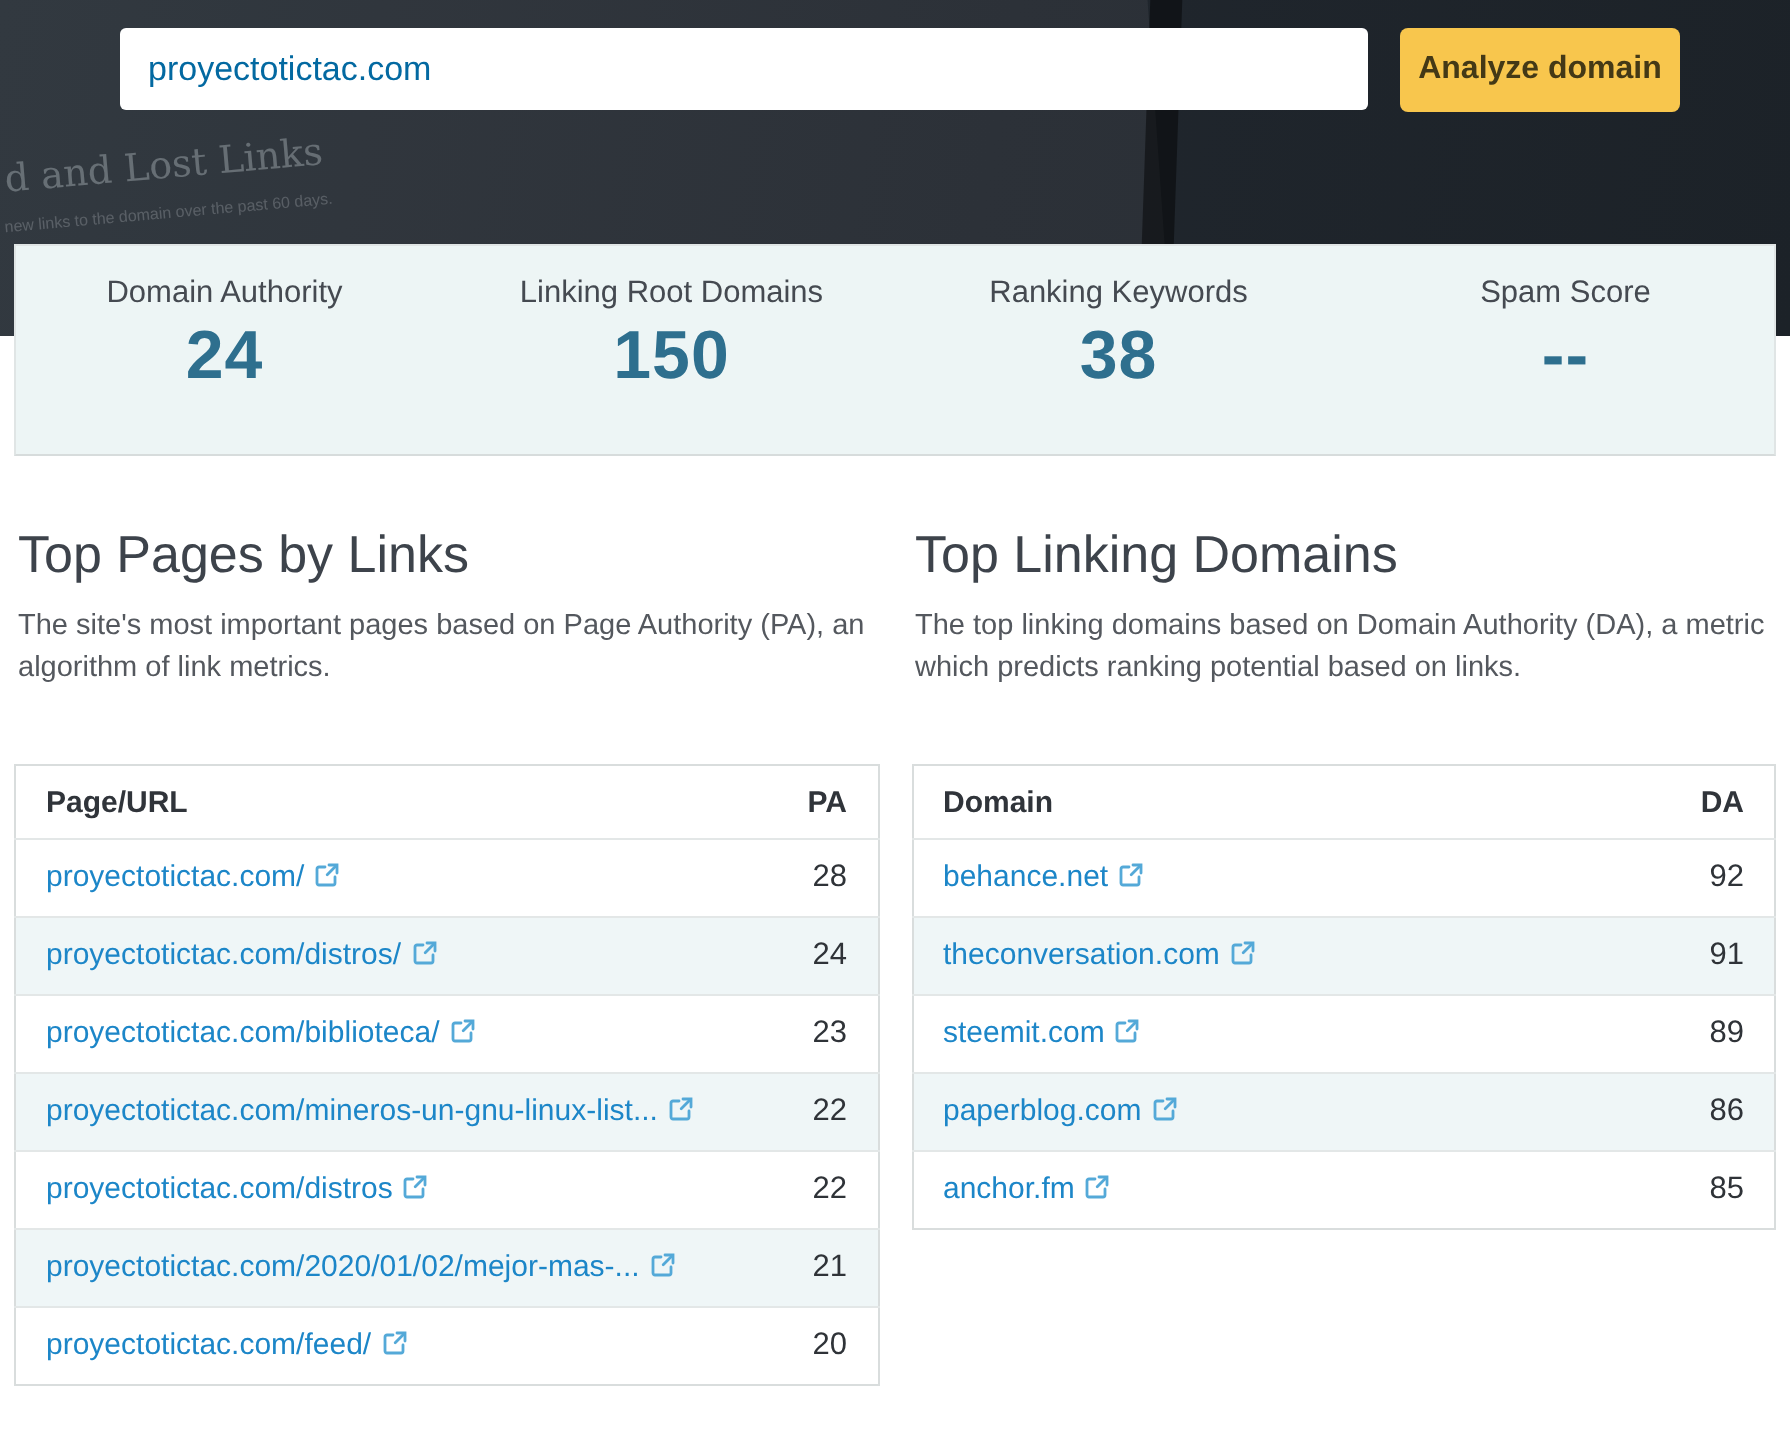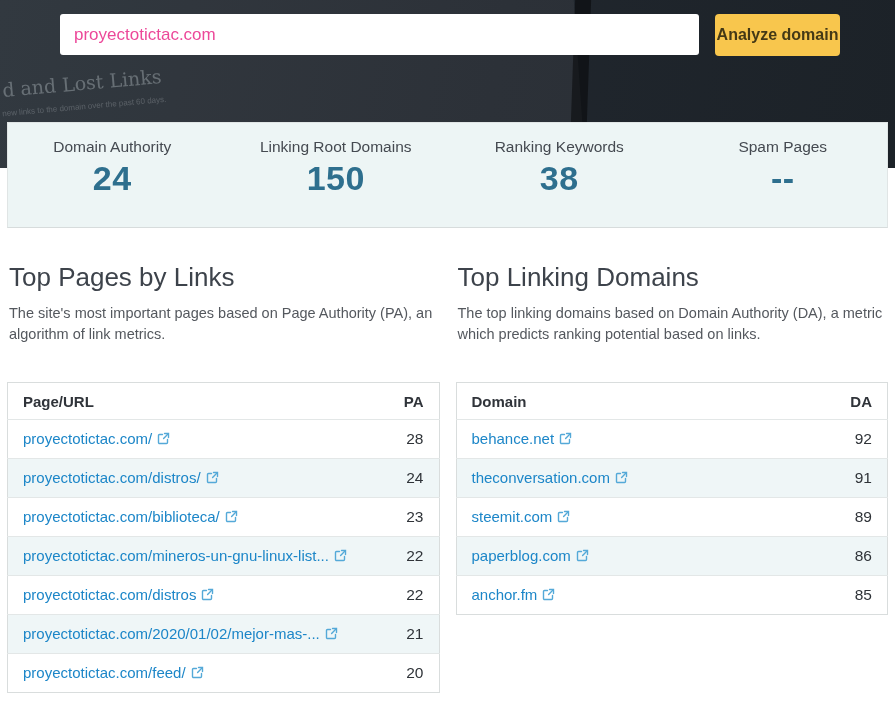--- a/index.html
+++ b/index.html
@@ -57,25 +57,25 @@
   }
   .search-input {
     flex: 1;
     height: 41px;
     border: none;
     border-radius: 3px;
     background: #ffffff;
     padding: 0 14px;
     font-family: "Liberation Sans", sans-serif;
     font-size: 17px;
-    color: #ec4899;
+    color: #0369a1;
     outline: none;
   }
   .analyze-btn {
-    width: 125px;
+    width: 140px;
     height: 42px;
     border: none;
     border-radius: 4px;
     background: #f8c64d;
     color: #443916;
     font-family: "Liberation Sans", sans-serif;
     font-size: 16px;
     font-weight: bold;
     cursor: pointer;
   }
@@ -192,21 +192,21 @@
     <div class="metric-label">Linking Root Domains</div>
     <div class="metric-value">150</div>
   </div>
 
   <div class="metric">
     <div class="metric-label">Ranking Keywords</div>
     <div class="metric-value">38</div>
   </div>
 
   <div class="metric">
-    <div class="metric-label">Spam Pages</div>
+    <div class="metric-label">Spam Score</div>
     <div class="metric-value">--</div>
   </div>
 </div>
 
 <div class="columns">
 
   <div class="column">
     <h2 class="section-title">Top Pages by Links</h2>
     <p class="section-desc">The site's most important pages based on Page Authority (PA), an algorithm of link metrics.</p>
     <table class="link-table">

